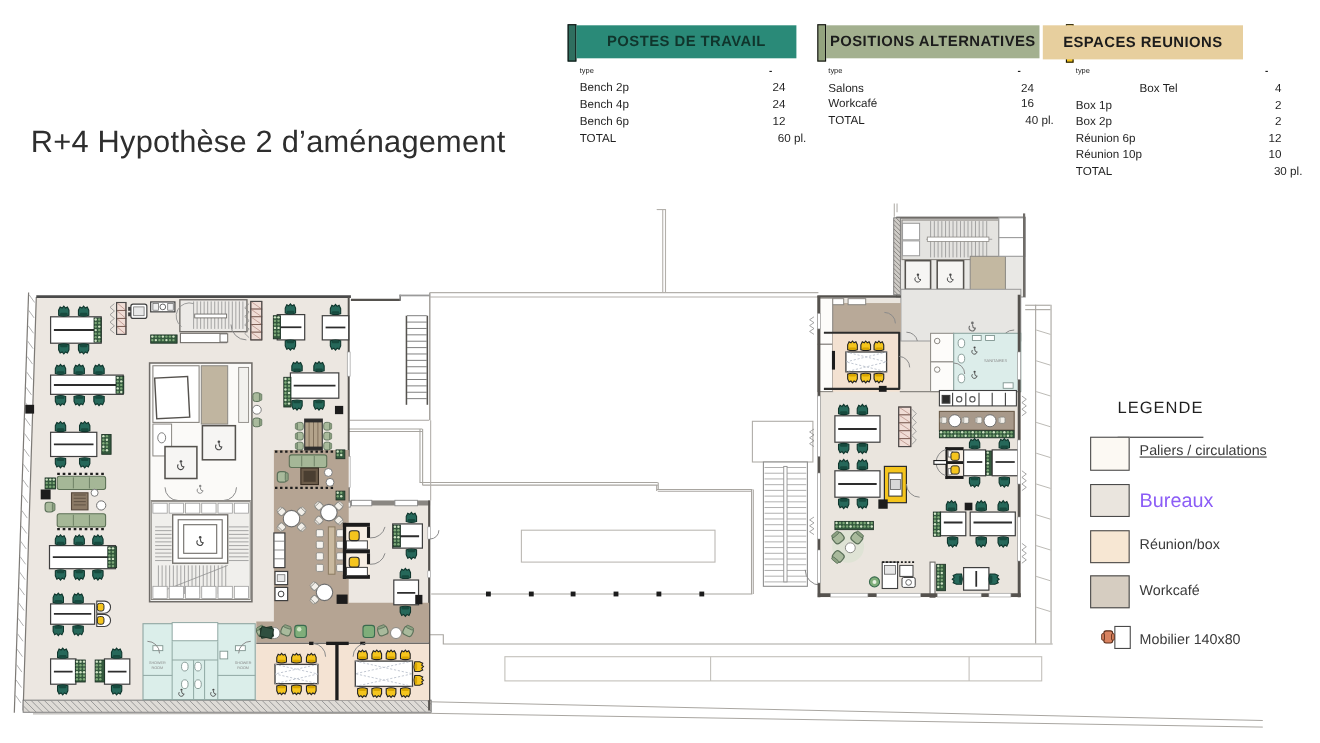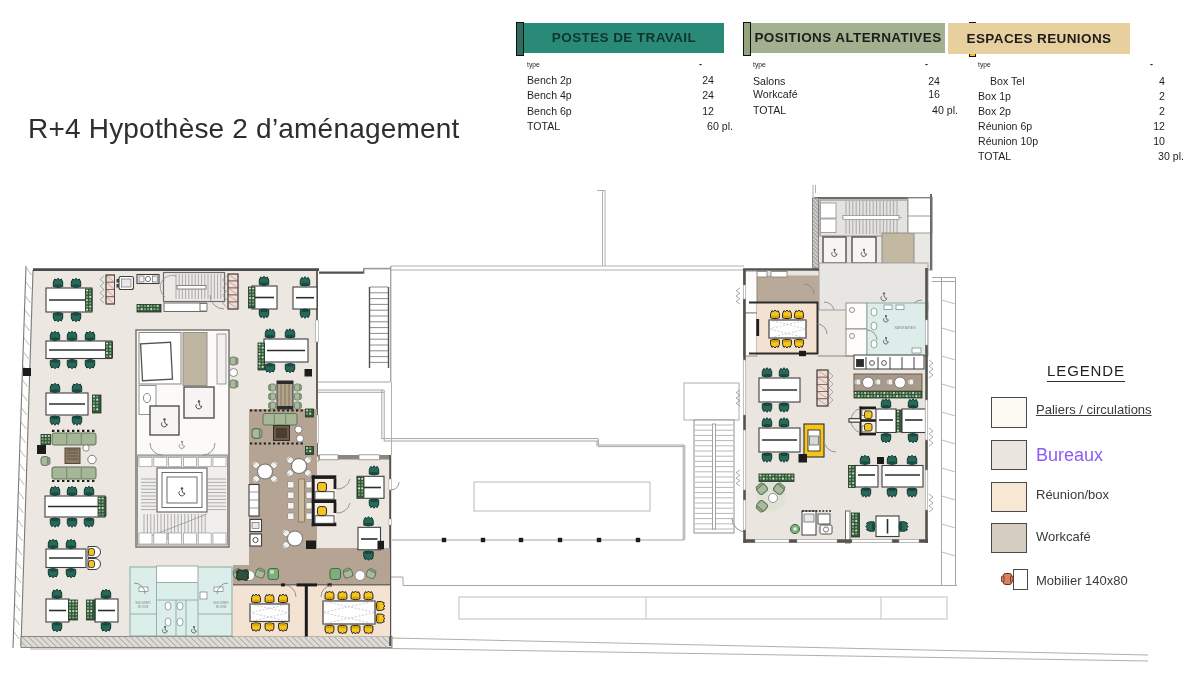--- a/index.html
+++ b/index.html
@@ -37,34 +37,34 @@
 <div class="num" style="left:840px; top:74.5px; width:100px;">24</div>
 <div class="row" style="left:753px; top:88px;">Workcafé</div>
 <div class="num" style="left:840px; top:88px; width:100px;">16</div>
 <div class="row" style="left:753px; top:104px;">TOTAL</div>
 <div class="num" style="left:840px; top:104px; width:118px;">40 pl.</div>
 
 <div class="abs" style="left:969px; top:22px; width:7px; height:34.5px; background:#f3c319; border:1.2px solid #111; box-sizing:border-box;"></div>
 <div class="hdr" style="left:948px; top:22.5px; width:182px; height:31px; line-height:31px; background:#e7cf9e; color:#1c1c1c;">ESPACES REUNIONS</div>
 <div class="typ" style="left:978px; top:60.5px;">type</div>
 <div class="typ" style="left:1145px; top:59px; width:8px; text-align:right; font-weight:bold; font-size:9px;">-</div>
-<div class="row" style="left:978px; top:74.5px;padding-left:12px;">Box Tel</div>
+<div class="row" style="left:1024px; top:74.5px;padding-left:12px;">Box Tel</div>
 <div class="num" style="left:1065px; top:74.5px; width:100px;">4</div>
 <div class="row" style="left:978px; top:89.5px;">Box 1p</div>
 <div class="num" style="left:1065px; top:89.5px; width:100px;">2</div>
 <div class="row" style="left:978px; top:104.5px;">Box 2p</div>
 <div class="num" style="left:1065px; top:104.5px; width:100px;">2</div>
 <div class="row" style="left:978px; top:119.5px;">Réunion 6p</div>
 <div class="num" style="left:1065px; top:119.5px; width:100px;">12</div>
 <div class="row" style="left:978px; top:134.5px;">Réunion 10p</div>
 <div class="num" style="left:1065px; top:134.5px; width:100px;">10</div>
 <div class="row" style="left:978px; top:150px;">TOTAL</div>
 <div class="num" style="left:1065px; top:150px; width:119px;">30 pl.</div>
 
-<div class="abs" style="left:1047px; top:362px; font-size:15px; letter-spacing:0.9px; color:#1f1f1f; border-bottom:1.6px solid #333; padding-bottom:2px;">LEGENDE</div>
+<div class="abs" style="left:1016px; top:362px; font-size:15px; letter-spacing:0.9px; color:#1f1f1f; border-bottom:1.6px solid #333; padding-bottom:18px;">LEGENDE</div>
 
 <div class="abs" style="left:991px; top:397px; width:36px; height:31px; background:#fcf9f3; border:1.6px solid #4a4a4a; box-sizing:border-box;"></div>
 <div class="abs" style="left:1036px; top:402px; font-size:13px; color:#3a3a3a;text-decoration:underline;">Paliers / circulations</div>
 
 <div class="abs" style="left:991px; top:440px; width:36px; height:30px; background:#eae5de; border:1.6px solid #4a4a4a; box-sizing:border-box;"></div>
 <div class="abs" style="left:1036px; top:445px; font-size:18px; color:#8b5cf6;">Bureaux</div>
 
 <div class="abs" style="left:991px; top:482px; width:36px; height:30px; background:#f7e7d3; border:1.6px solid #4a4a4a; box-sizing:border-box;"></div>
 <div class="abs" style="left:1036px; top:487px; font-size:13px; color:#3a3a3a;">Réunion/box</div>
 

